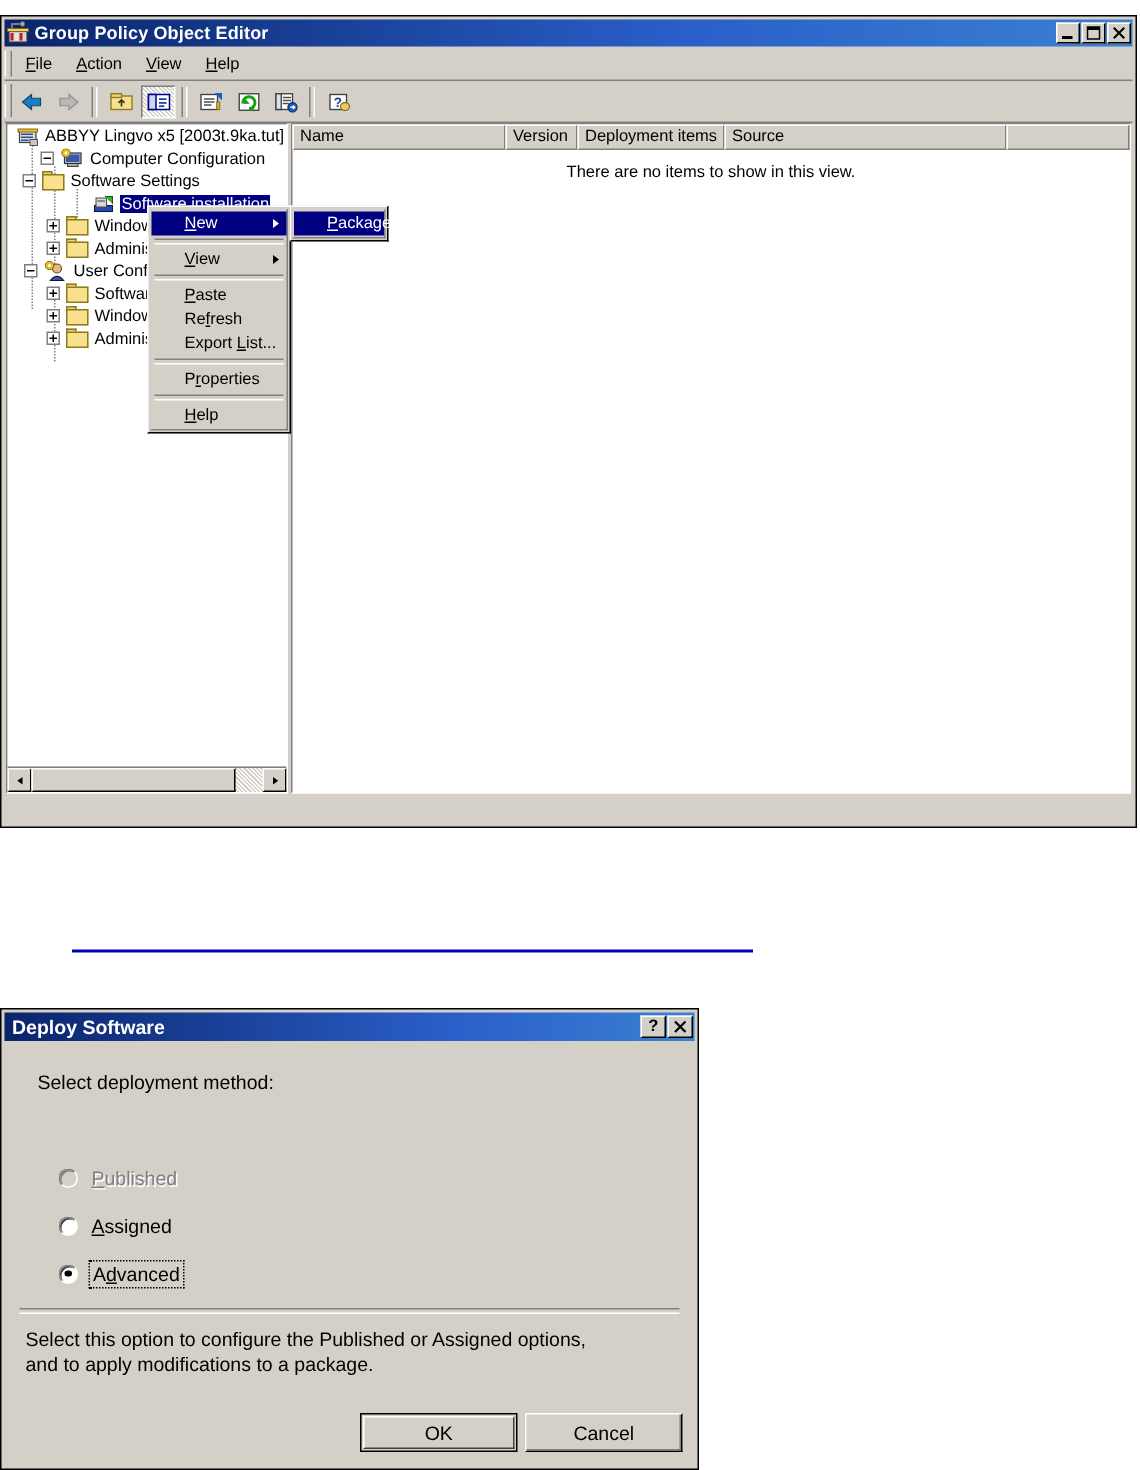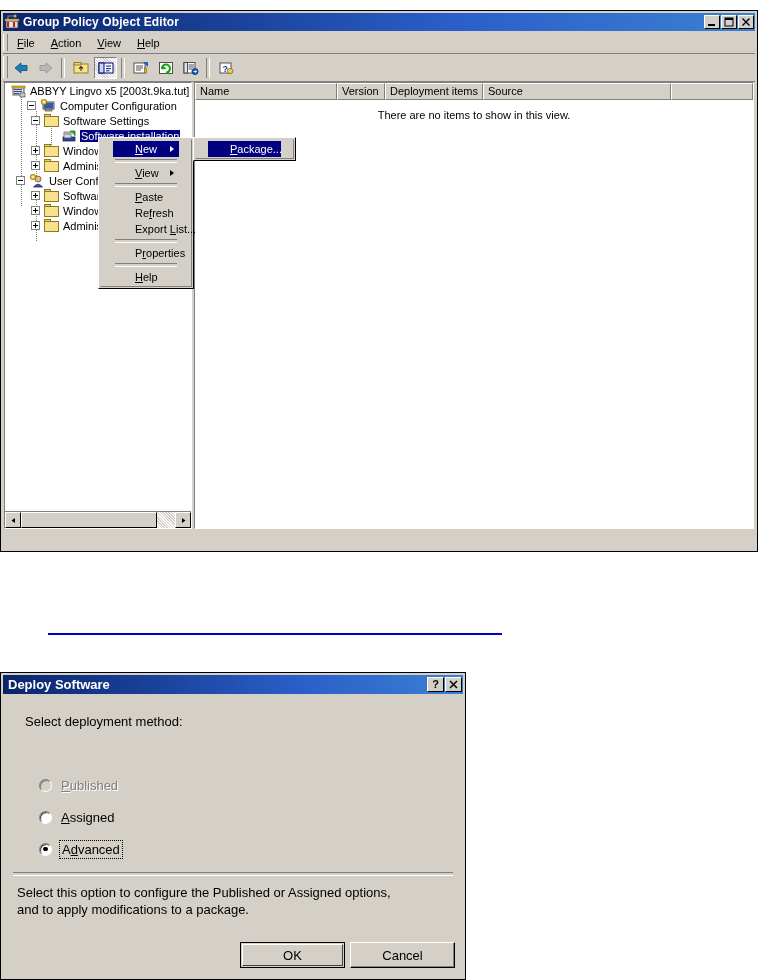--- a/index.html
+++ b/index.html
@@ -348,21 +348,21 @@
     border-bottom: 1px solid #000000;
     box-sizing: border-box;
     padding: 1px;
     z-index: 40;
   }
   .ctxmenu .inner {
     border-top: 1px solid #d4d0c8;
     border-left: 1px solid #d4d0c8;
     border-right: 1px solid #808080;
     border-bottom: 1px solid #808080;
-    padding: 1px 12px;
+    padding: 1px 0;
   }
   .mi {
     height: 16px;
     display: flex;
     align-items: center;
     font-size: 11px;
     color: #000;
     padding: 0 6px 0 22px;
     position: relative;
     white-space: nowrap;
@@ -678,21 +678,21 @@
                 <rect x="3" y="3" width="11" height="7" fill="#b8c8d8" stroke="#303030" stroke-width="0.8"></rect>
                 <rect x="4" y="4" width="9" height="5" fill="#3858a8"></rect>
                 <rect x="5" y="10" width="7" height="2" fill="#a8a8a8" stroke="#303030" stroke-width="0.6"></rect>
                 <circle cx="4" cy="3" r="2.8" fill="#e8c020" stroke="#806010" stroke-width="0.6"></circle>
                 <circle cx="4" cy="3" r="1" fill="#fff"></circle>
               </svg>
             </span>
             <span class="tlabel">Computer Configuration</span>
           </div>
 
-          <div class="tnode" style="padding-left:26px;">
+          <div class="tnode" style="padding-left:10px;">
             <span class="expander"></span>
             <span class="ico-folder" style="margin-left:4px;">
               <span class="tab"></span>
                 <span class="back"></span>
             </span>
             <span class="tlabel">Software Settings</span>
           </div>
 
           <div class="tnode" style="padding-left:56px;">
             <span style="width:16px;height:14px;flex:0 0 auto;">
@@ -821,21 +821,21 @@
         <div class="mi">
           <span>P<span class="ul">r</span>operties</span>
         </div>
         <div class="msep"></div>
         <div class="mi">
           <span><span class="ul">H</span>elp</span>
         </div>
       </div>
     </div>
 
-    <div class="ctxmenu" style="left:192px; top:126px; width:103px;">
+    <div class="ctxmenu" style="left:192px; top:126px; width:66px;">
       <div class="inner">
         <div class="mi hl">
           <span><span class="ul">P</span>ackage...</span>
         </div>
       </div>
     </div>
 
   </div>
 
   <div id="blue-rule"></div>

